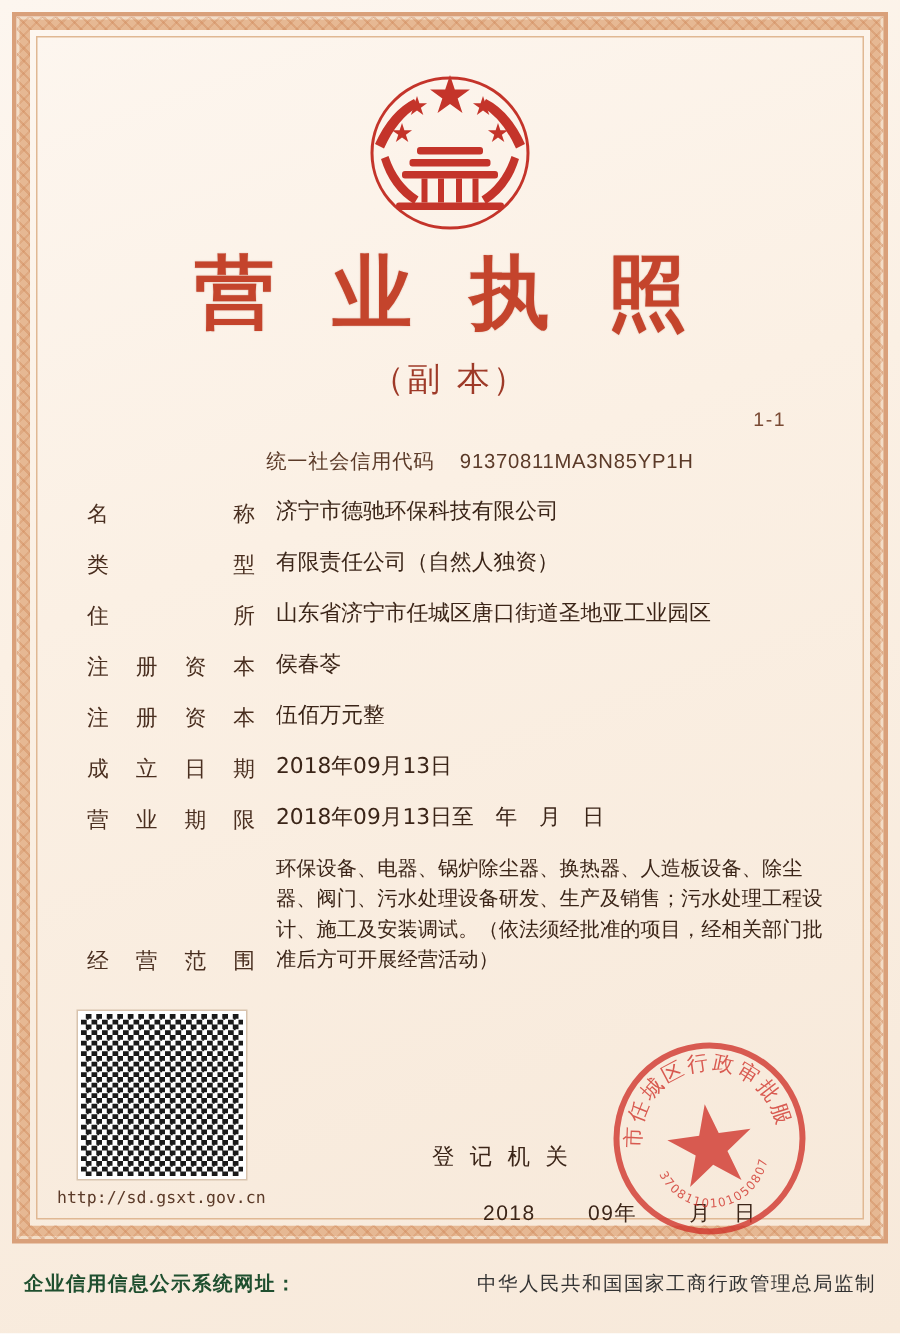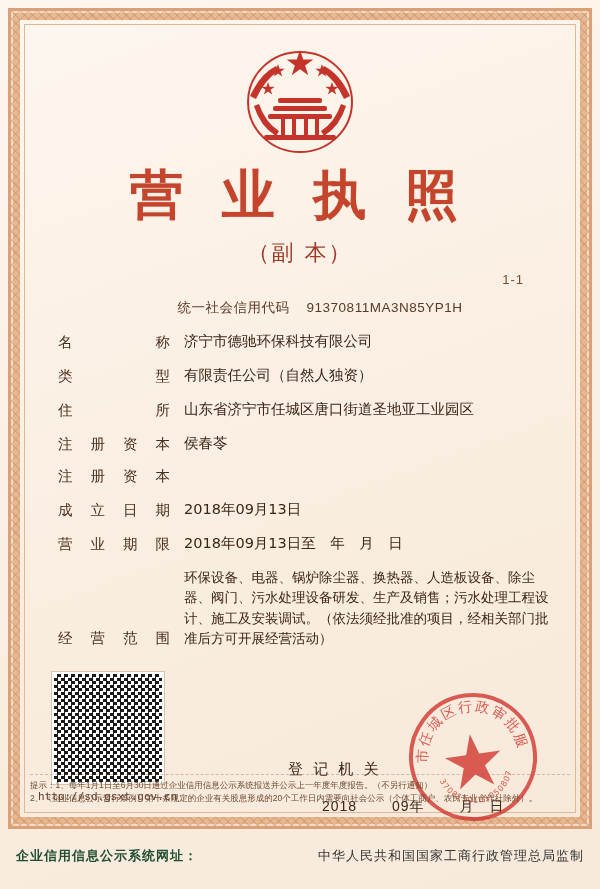--- a/index.html
+++ b/index.html
@@ -274,20 +274,21 @@
       <div class="row">
         <div class="label">住　所</div>
         <div class="value">山东省济宁市任城区唐口街道圣地亚工业园区</div>
       </div>
       <div class="row">
         <div class="label">注册资本</div>
         <div class="value">侯春苓</div>
       </div>
       <div class="row">
         <div class="label">注册资本</div>
+        <div class="value">伍佰万元整</div>
       </div>
       <div class="row">
         <div class="label">成立日期</div>
         <div class="value">2018年09月13日</div>
       </div>
       <div class="row">
         <div class="label">营业期限</div>
         <div class="value">2018年09月13日至　年　月　日</div>
       </div>
       <div class="row tight">
@@ -319,23 +320,19 @@
             <text font-size="8" fill="#d0322a" font-family="DejaVu Sans, sans-serif" letter-spacing="1">
               <textPath href="#sealBottom" startOffset="50%" text-anchor="middle">3708110101050807</textPath>
             </text>
             <path d="M69 46 l6.6 20.3 21.4 0 -17.3 12.6 6.6 20.4 -17.3-12.6 -17.3 12.6 6.6-20.4 -17.3-12.6 21.4 0 z" fill="#d0322a"></path>
           </g>
         </svg>
       </div>
     </div>
   </div>
 
-  <div class="notes">
-    <div>提示：1、每年1月1日至6月30日通过企业信用信息公示系统报送并公示上一年度年度报告。（不另行通知）</div>
-    <div>2、《企业信息公示暂行条例》第十条规定的企业有关股息形成的20个工作日内需要向社会公示（个体工商户、农民专业合作社除外）。</div>
-  </div>
 
   <div class="footer">
     <div class="footer-left">企业信用信息公示系统网址：</div>
     <div class="footer-right">中华人民共和国国家工商行政管理总局监制</div>
   </div>
 
 </div>
 
 </body></html>

